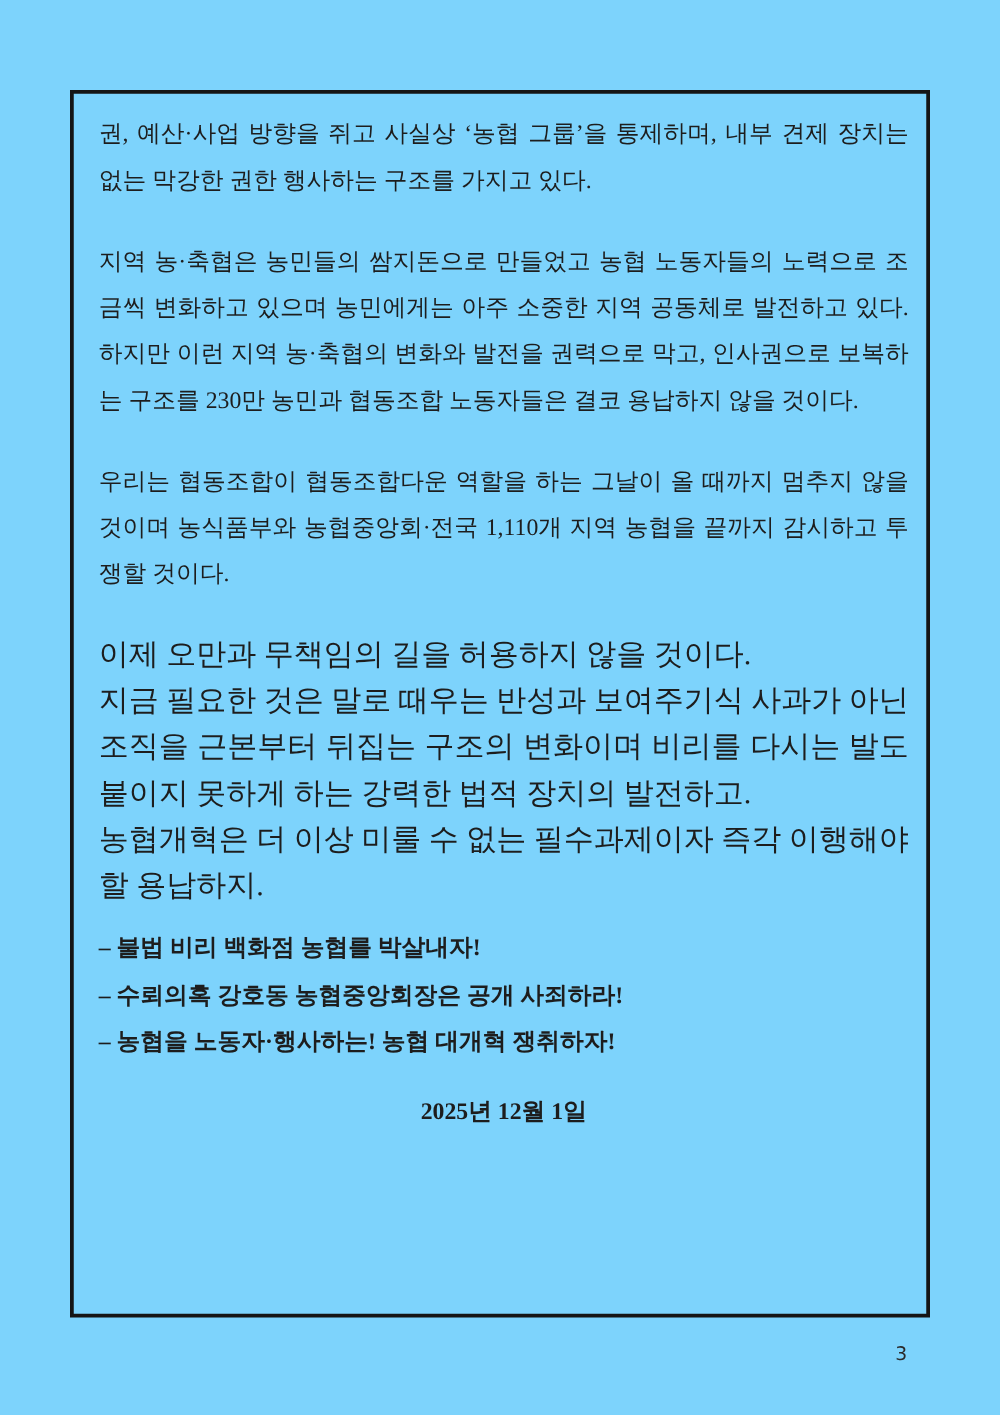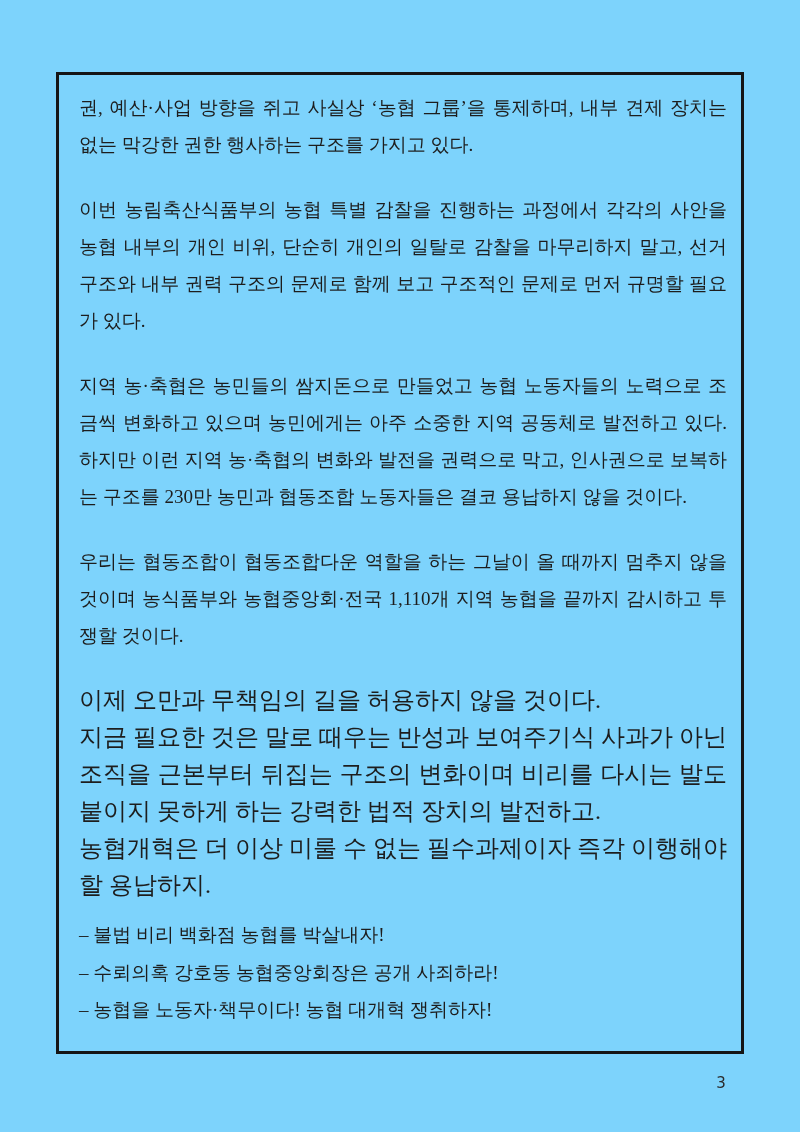--- a/index.html
+++ b/index.html
@@ -40,21 +40,21 @@
     line-height: 37px;
     text-align: justify;
     margin: 0;
   }
   .slogan-block {
     margin-top: 12px;
   }
   .slogan {
     font-size: 19px;
     line-height: 37.5px;
-    font-weight: normal;
+    font-weight: bold;
     margin: 0;
   }
   .date-line {
     margin: 18px 0 0 0;
     text-align: center;
     font-weight: bold;
     font-size: 19px;
     line-height: 37px;
   }
   .page-number {
@@ -73,21 +73,20 @@
 <body>
 
 <div class="page">
 
   <div class="frame">
 
     <div class="body-paragraphs">
 
         <p class="para">권, 예산·사업 방향을 쥐고 사실상 ‘농협 그룹’을 통제하며, 내부 견제 장치는 없는 막강한 권한 행사하는 구조를 가지고 있다.</p>
 
-        <p class="para">이번 농림축산식품부의 농협 특별 감찰을 진행하는 과정에서 각각의 사안을 농협 내부의 개인 비위, 단순히 개인의 일탈로 감찰을 마무리하지 말고, 선거 구조와 내부 권력 구조의 문제로 함께 보고 구조적인 문제로 먼저 규명할 필요가 있다.</p>
 
         <p class="para">지역 농·축협은 농민들의 쌈지돈으로 만들었고 농협 노동자들의 노력으로 조금씩 변화하고 있으며 농민에게는 아주 소중한 지역 공동체로 발전하고 있다. 하지만 이런 지역 농·축협의 변화와 발전을 권력으로 막고, 인사권으로 보복하는 구조를 230만 농민과 협동조합 노동자들은 결코 용납하지 않을 것이다.</p>
 
         <p class="para">우리는 협동조합이 협동조합다운 역할을 하는 그날이 올 때까지 멈추지 않을 것이며 농식품부와 농협중앙회·전국 1,110개 지역 농협을 끝까지 감시하고 투쟁할 것이다.</p>
       </div>
 
     <div class="closing-block">
 
         <p class="close-line">이제 오만과 무책임의 길을 허용하지 않을 것이다.</p>
 
@@ -95,21 +94,21 @@
 
         <p class="close-line">농협개혁은 더 이상 미룰 수 없는 필수과제이자 즉각 이행해야 할 용납하지.</p>
       </div>
 
     <div class="slogan-block">
 
         <p class="slogan">– 불법 비리 백화점 농협를 박살내자!</p>
 
         <p class="slogan">– 수뢰의혹 강호동 농협중앙회장은 공개 사죄하라!</p>
 
-        <p class="slogan">– 농협을 노동자·책무이다! 농협 대개혁 쟁취하자!</p>
+        <p class="slogan">– 농협을 노동자·행사하는! 농협 대개혁 쟁취하자!</p>
 
       </div>
 
     <p class="date-line">2025년 12월 1일</p>
 
   </div>
 
   <div class="page-number">3</div>
 
 </div>

